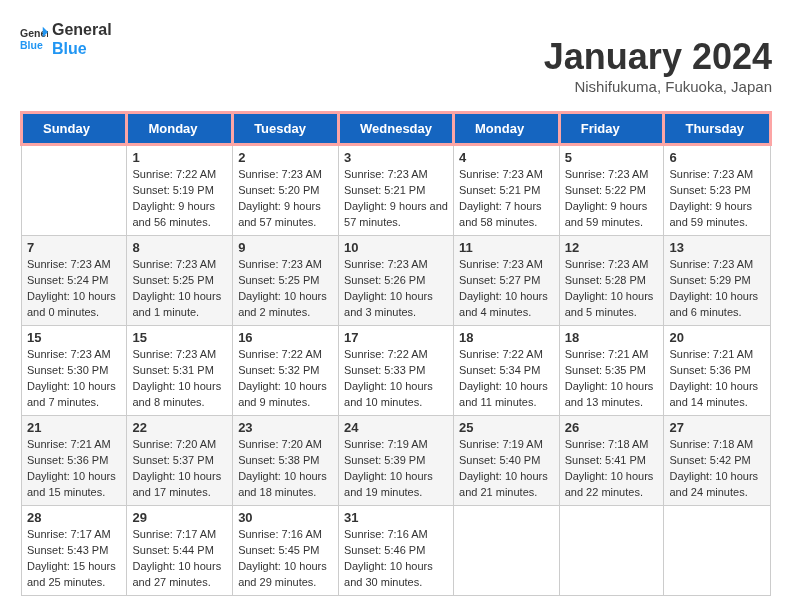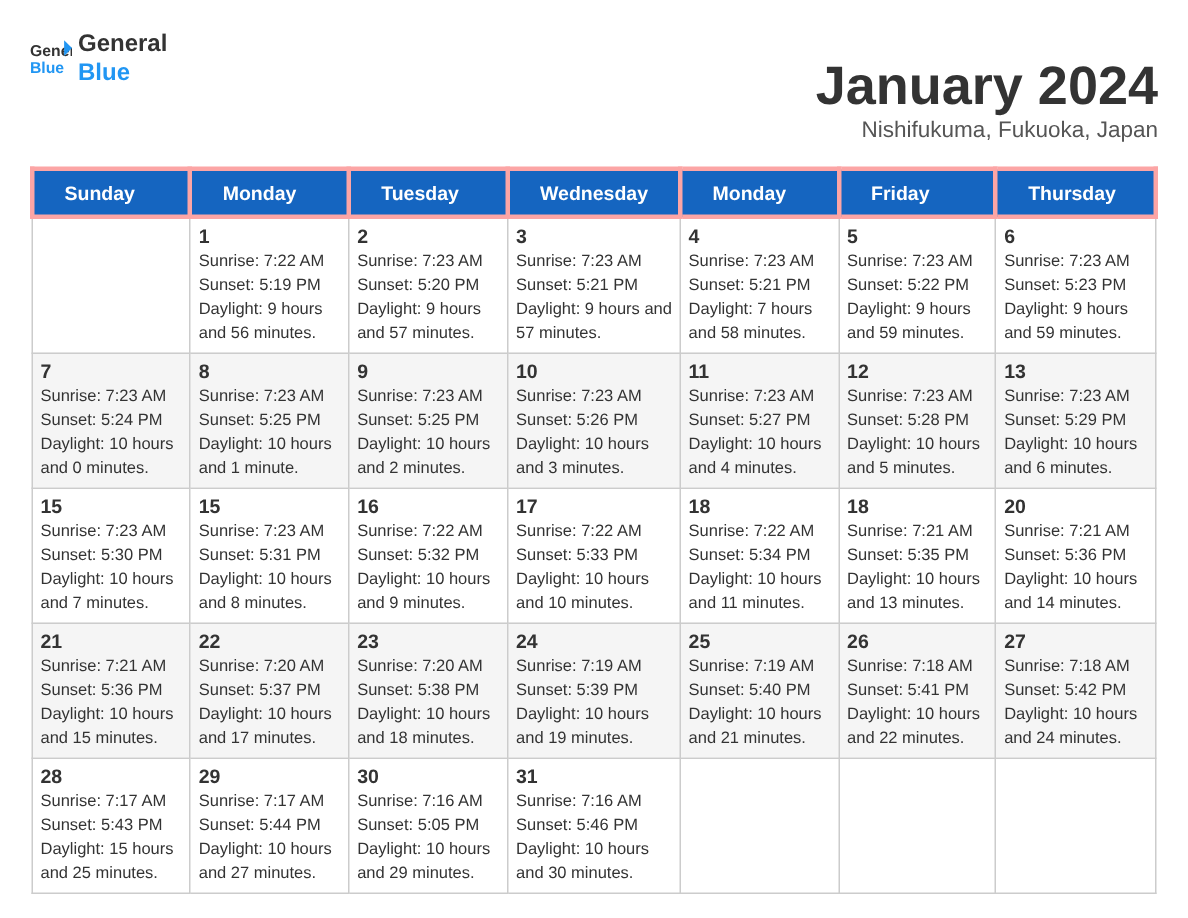--- a/index.html
+++ b/index.html
@@ -355,21 +355,21 @@
         <div class="day-info">
           <span>Sunrise: 7:17 AM</span><br>
           <span>Sunset: 5:44 PM</span><br>
           <span>Daylight: 10 hours and 27 minutes.</span>
         </div>
       </td>
         <td>
         <span class="day-num">30</span>
         <div class="day-info">
           <span>Sunrise: 7:16 AM</span><br>
-          <span>Sunset: 5:05 PM</span><br>
+          <span>Sunset: 5:45 PM</span><br>
           <span>Daylight: 10 hours and 29 minutes.</span>
         </div>
       </td>
         <td>
         <span class="day-num">31</span>
         <div class="day-info">
           <span>Sunrise: 7:16 AM</span><br>
           <span>Sunset: 5:46 PM</span><br>
           <span>Daylight: 10 hours and 30 minutes.</span>
         </div>

